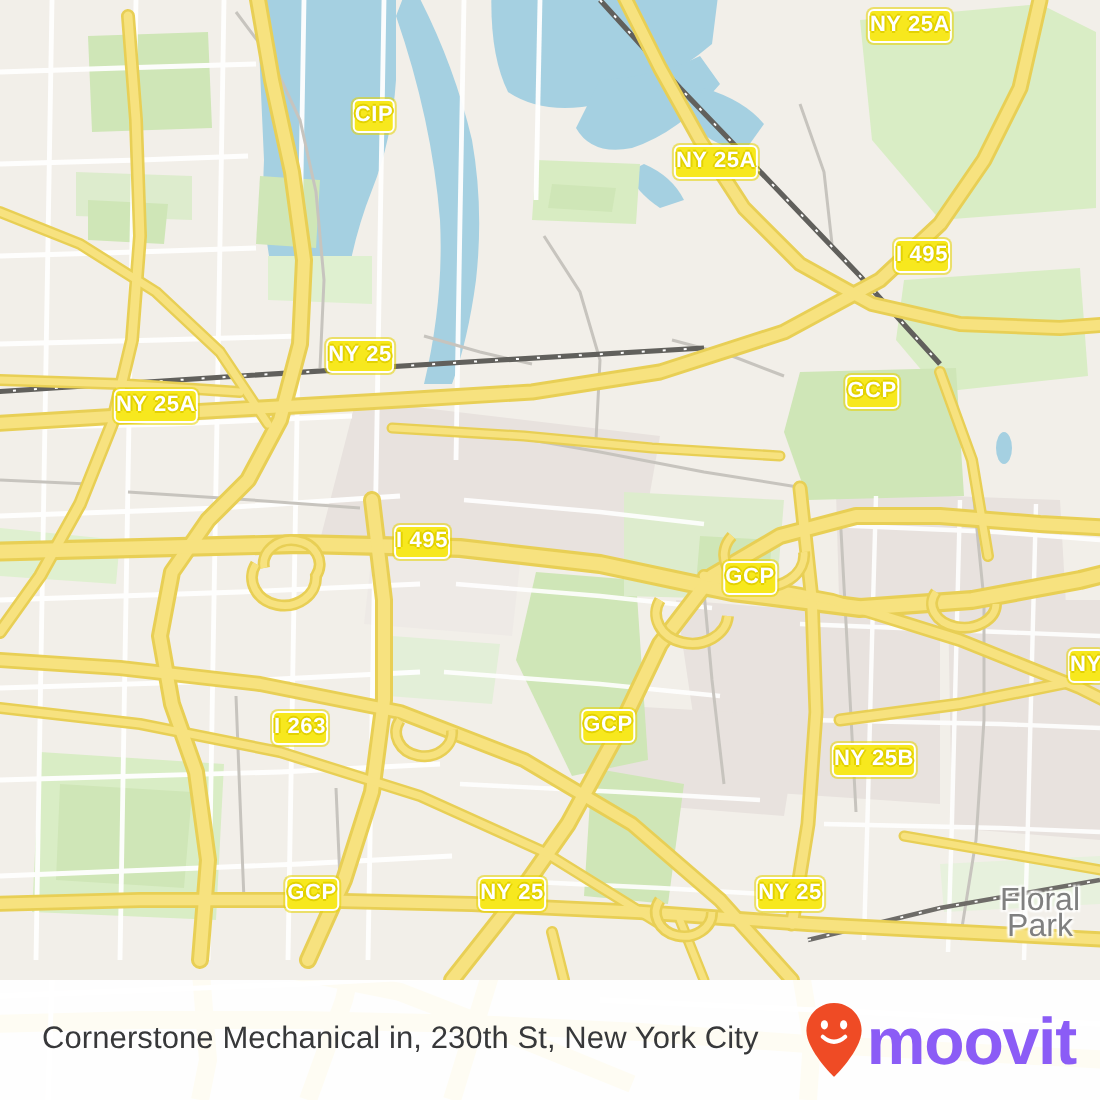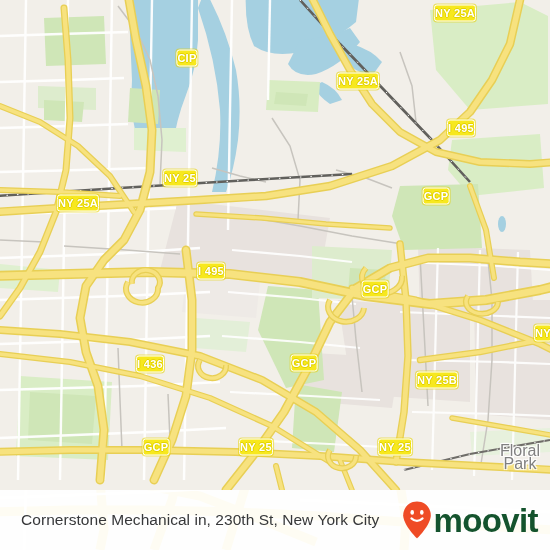--- a/index.html
+++ b/index.html
@@ -167,21 +167,21 @@
     right: 12px;
     top: 50%;
     transform: translateY(-50%);
     display: flex;
     align-items: center;
     gap: 1px;
   }
   #brand-text {
     font-size: 33px;
     font-weight: bold;
-    color: #14532d;
+    color: #8b5cf6;
     letter-spacing: -.6px;
     line-height: 33px;
   }
 </style>
 </head>
 <body>
 
 <div id="app">
 
   <div id="map">
@@ -387,21 +387,21 @@
         <div class="shield" style="left: 455px; top: 13px;">NY 25A</div>
         <div class="shield" style="left: 358px; top: 81px;">NY 25A</div>
         <div class="shield" style="left: 155px; top: 58px; margin-left: 32px;">CIP</div>
         <div class="shield" style="left: 461px; top: 128px;">I 495</div>
         <div class="shield" style="left: 180px; top: 178px;">NY 25</div>
         <div class="shield" style="left: 78px; top: 203px;">NY 25A</div>
         <div class="shield" style="left: 436px; top: 196px;">GCP</div>
         <div class="shield" style="left: 543px; top: 333px;">NY</div>
         <div class="shield" style="left: 211px; top: 271px;">I 495</div>
         <div class="shield" style="left: 375px; top: 289px;">GCP</div>
-        <div class="shield" style="left: 150px; top: 364px;">I 436</div>
+        <div class="shield" style="left: 150px; top: 364px;">I 263</div>
         <div class="shield" style="left: 304px; top: 363px;">GCP</div>
         <div class="shield" style="left: 437px; top: 380px; text-align: right;">NY 25B</div>
         <div class="shield" style="left: 156px; top: 447px;">GCP</div>
         <div class="shield" style="left: 256px; top: 447px;">NY 25</div>
         <div class="shield" style="left: 395px; top: 447px;">NY 25</div>
       </div>
 
     <div id="places">
         <div class="place-label" style="left: 520px; top: 457px;">
           <div>Floral</div>

